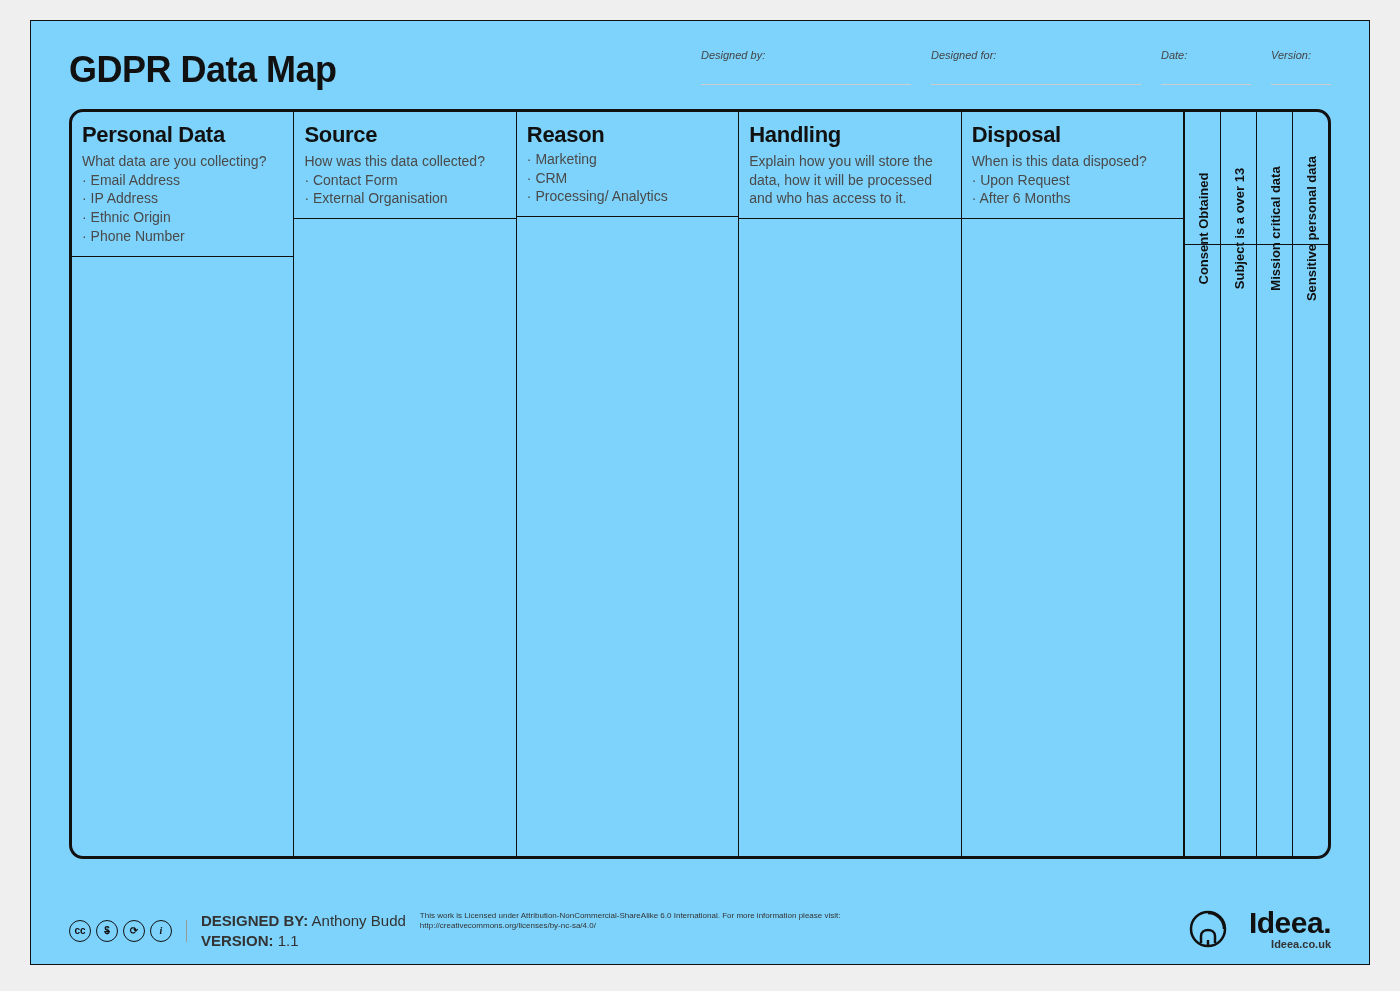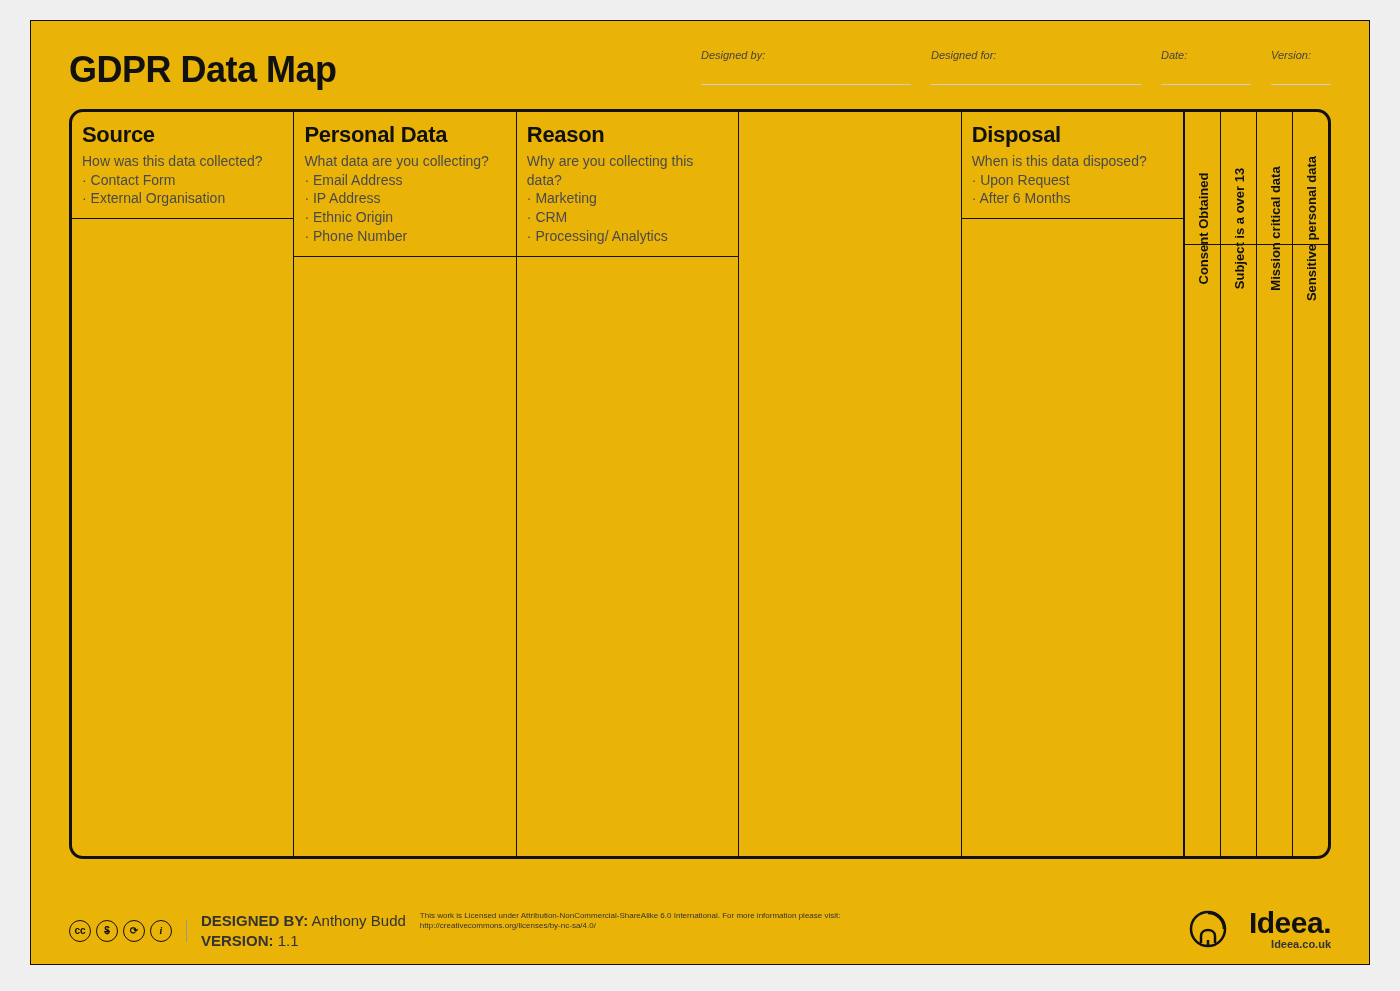--- a/index.html
+++ b/index.html
@@ -1,21 +1,21 @@
 <!DOCTYPE html>
 <html><head>
 <meta charset="utf-8">
 <style>
   * { box-sizing: border-box; margin: 0; padding: 0; }
   html, body { background: #efefef; font-family: "Helvetica Neue", Helvetica, Arial, sans-serif; color: #111; }
   .page {
     width: 1340px;
     min-height: 945px;
     margin: 20px auto;
-    background: #eab308;
+    background: #7dd3fc;
     border: 1px solid #111;
     position: relative;
     padding: 28px 38px 90px 38px;
   }
   .topbar {
     display: flex;
     align-items: flex-start;
     gap: 20px;
   }
   .title {
@@ -149,58 +149,61 @@
     </div>
     <div class="meta-box mb-version">
       <div class="meta-label">Version:</div>
       <div class="meta-field"></div>
     </div>
   </div>
 
   <div class="canvas">
     <div class="major">
       <div class="major-head">
-        <div class="h-title">Source</div>
-        <div class="h-sub">How was this data collected?</div>
-        <ul>
-          <li>Contact Form</li>
-          <li>External Organisation</li>
-        </ul>
-      </div>
-      <div class="major-body"></div>
-    </div>
-
-    <div class="major">
-      <div class="major-head">
         <div class="h-title">Personal Data</div>
         <div class="h-sub">What data are you collecting?</div>
         <ul>
           <li>Email Address</li>
           <li>IP Address</li>
           <li>Ethnic Origin</li>
           <li>Phone Number</li>
         </ul>
       </div>
       <div class="major-body"></div>
     </div>
 
     <div class="major">
       <div class="major-head">
+        <div class="h-title">Source</div>
+        <div class="h-sub">How was this data collected?</div>
+        <ul>
+          <li>Contact Form</li>
+          <li>External Organisation</li>
+        </ul>
+      </div>
+      <div class="major-body"></div>
+    </div>
+
+    <div class="major">
+      <div class="major-head">
         <div class="h-title">Reason</div>
-        <div class="h-sub">Why are you collecting this data?</div>
         <ul>
           <li>Marketing</li>
           <li>CRM</li>
           <li>Processing/ Analytics</li>
         </ul>
       </div>
       <div class="major-body"></div>
     </div>
 
     <div class="major">
+      <div class="major-head">
+        <div class="h-title">Handling</div>
+        <div class="h-sub">Explain how you will store the data, how it will be processed and who has access to it.</div>
+      </div>
       <div class="major-body"></div>
     </div>
 
     <div class="major">
       <div class="major-head">
         <div class="h-title">Disposal</div>
         <div class="h-sub">When is this data disposed?</div>
         <ul>
           <li>Upon Request</li>
           <li>After 6 Months</li>

